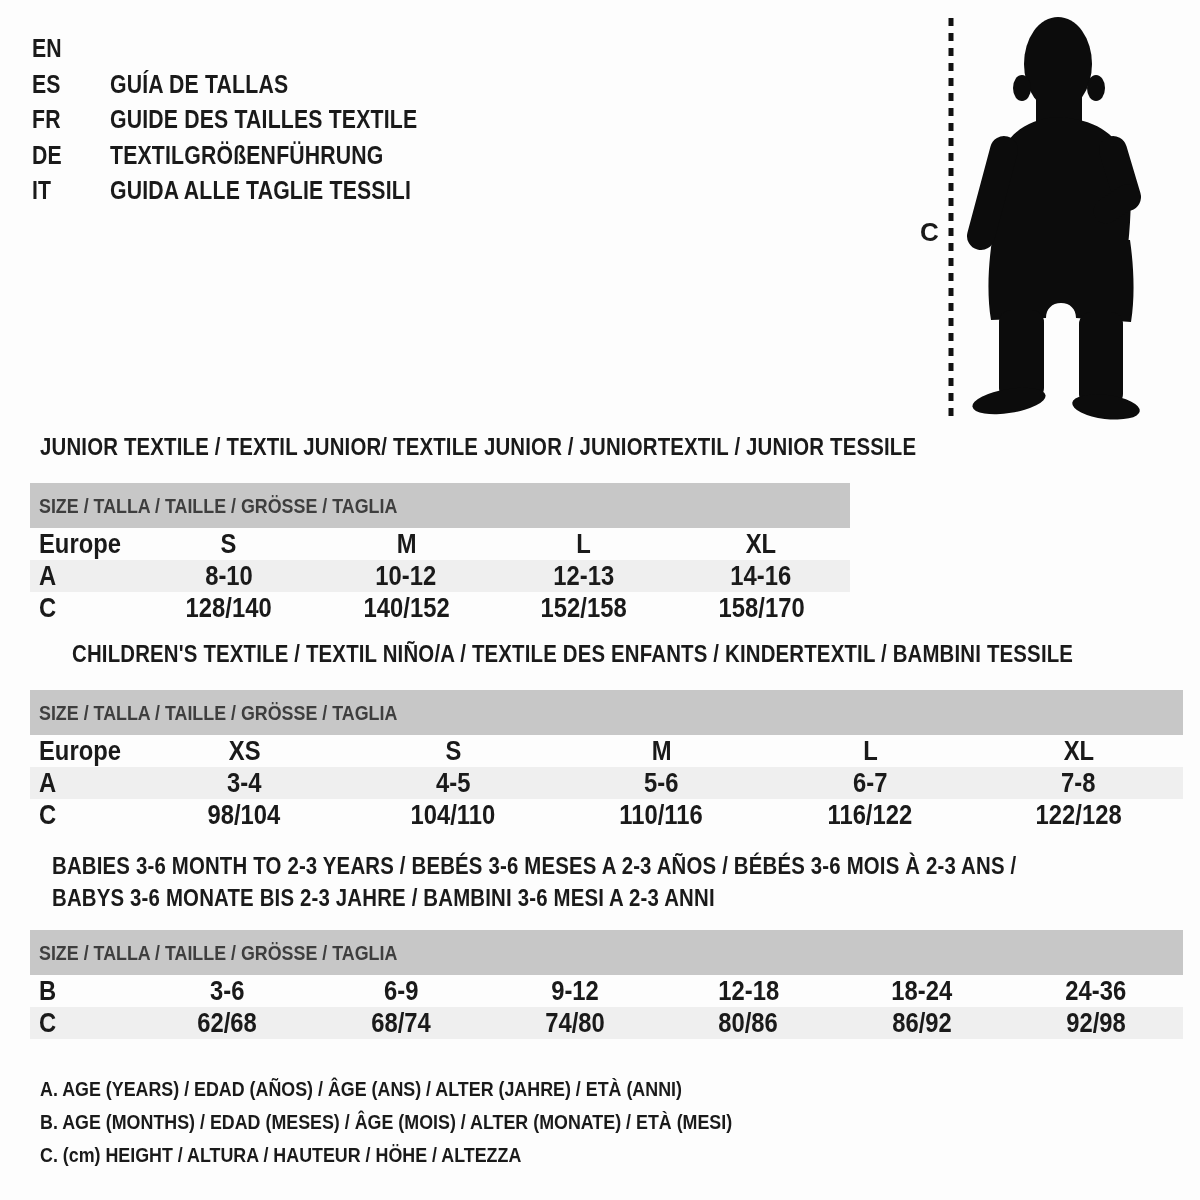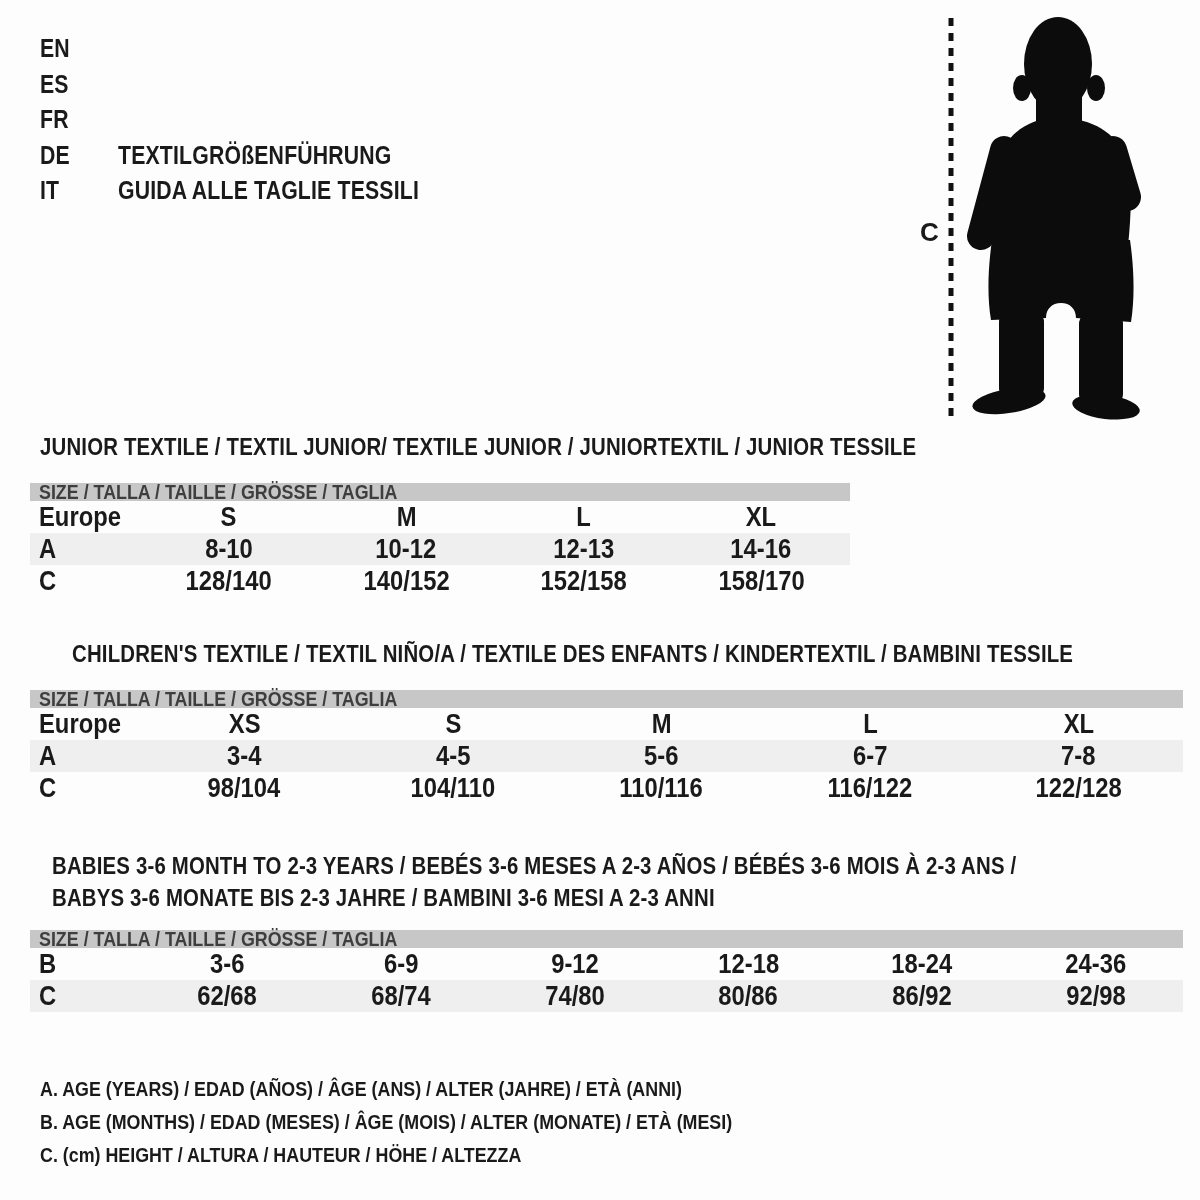--- a/index.html
+++ b/index.html
@@ -21,31 +21,31 @@
     color: var(--ink);
     overflow: hidden;
   }
   .abs { position: absolute; }
 
   
   .cx  { display: inline-block; transform: scaleX(.85); transform-origin: 0 50%; white-space: nowrap; }
   .cxc { display: inline-block; transform: scaleX(.85); transform-origin: 50% 50%; white-space: nowrap; }
 
   
-  .lang-block { left: 40px; top: 31px; }
+  .lang-block { left: 32px; top: 31px; }
   .lang-row { display: flex; line-height: 35.5px; font-size: 25px; letter-spacing: .2px; }
   .lang-code { width: 78px; flex: 0 0 78px; }
 
   
   .sec-title { font-size: 24px; letter-spacing: .2px; white-space: nowrap; }
 
   
   .size-table { position: absolute; }
   .size-bar {
-    height: 18px;
+    height: 45px;
     background: var(--bar-bg);
     color: var(--bar-ink);
     display: flex; align-items: center;
     padding-left: 9px;
     font-size: 21px;
   }
   .trow { display: flex; align-items: center; height: 32px; font-size: 28px; }
   .trow.alt { background: var(--alt-bg); }
   .lbl { width: 110px; flex: 0 0 110px; padding-left: 9px; }
   .val { flex: 1 1 0; text-align: center; }
@@ -60,23 +60,25 @@
 <body>
 
 <div id="page">
 
   <div class="abs lang-block">
     <div class="lang-row">
       <span class="lang-code"><span class="cx">EN</span></span>
     </div>
     <div class="lang-row">
       <span class="lang-code"><span class="cx">ES</span></span>
+      <span><span class="cx">GUÍA DE TALLAS</span></span>
     </div>
     <div class="lang-row">
       <span class="lang-code"><span class="cx">FR</span></span>
+      <span><span class="cx">GUIDE DES TAILLES TEXTILE</span></span>
     </div>
     <div class="lang-row">
       <span class="lang-code"><span class="cx">DE</span></span>
       <span><span class="cx">TEXTILGRÖßENFÜHRUNG</span></span>
     </div>
     <div class="lang-row">
       <span class="lang-code"><span class="cx">IT</span></span>
       <span><span class="cx">GUIDA ALLE TAGLIE TESSILI</span></span>
     </div>
   </div>

